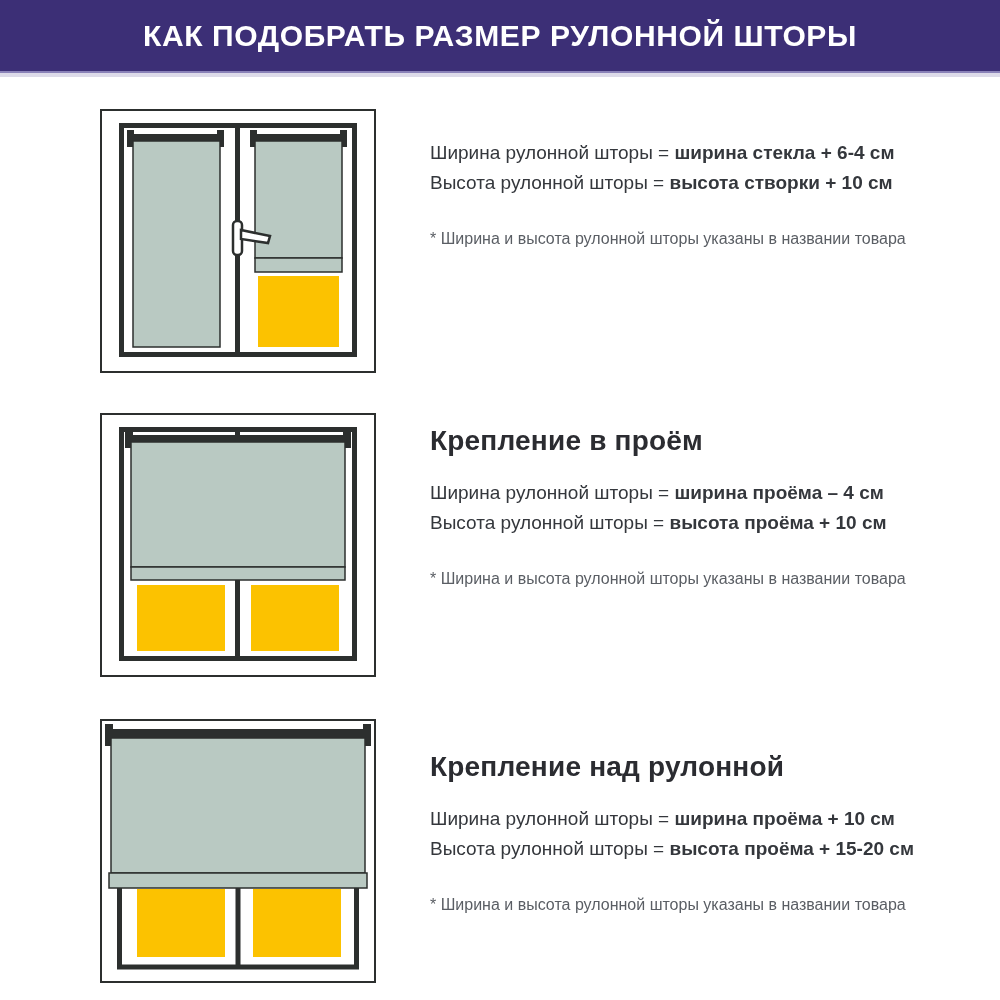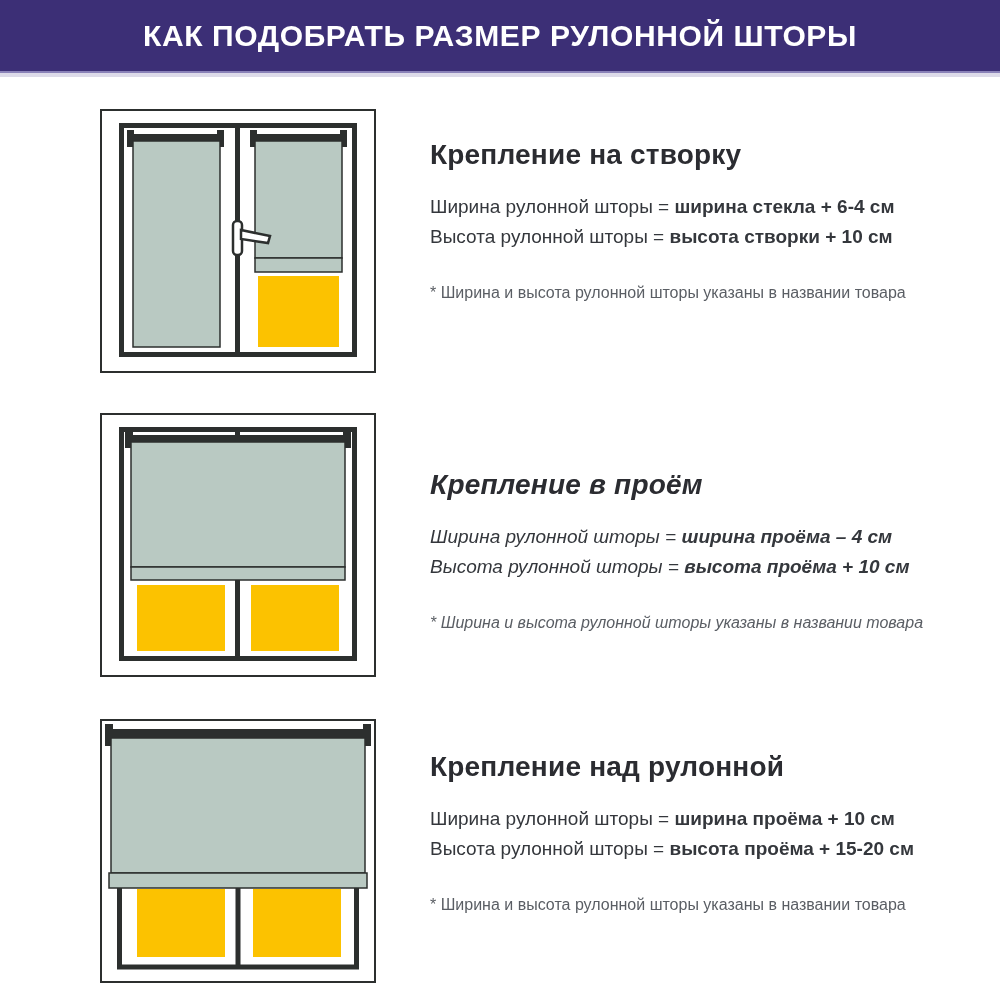--- a/index.html
+++ b/index.html
@@ -30,21 +30,21 @@
 
   .thin  {fill:#ffffff; stroke:var(--frame,#2c2f2e); stroke-width:2;}
   .thick {fill:#ffffff; stroke:var(--frame,#2c2f2e); stroke-width:5;}
   .mullion{stroke:var(--frame,#2c2f2e); stroke-width:5;}
   .bar   {fill:var(--frame,#2c2f2e);}
   .blind {fill:var(--blind,#b9c9c2); stroke:var(--frame,#2c2f2e); stroke-width:1.5;}
   .glass {fill:var(--glass,#fcc200);}
   .handle{fill:#ffffff; stroke:var(--frame,#2c2f2e); stroke-width:2.5;}
 
   .info{position:absolute; left:430px; width:480px;}
-  #info-1{top:138px;} #info-2{top:468px;font-style:italic;} #info-3{top:750px;}
+  #info-1{top:138px;} #info-2{top:424px;} #info-3{top:750px;}
   .info h2{
     margin:0 0 20px 0; font-size:28px; line-height:34px; font-weight:800;
     color:var(--title_text,#2b2c31); letter-spacing:.2px;
   }
   .formula{
     margin:0; font-size:19px; line-height:30px; color:var(--body_text,#34373c);
     font-weight:400; white-space:nowrap;
   }
   .formula .fvalue{font-weight:700;}
   .note{
@@ -110,21 +110,20 @@
 
       <rect class="bar" x="5" y="5" width="8" height="22"></rect>
       <rect class="bar" x="263" y="5" width="8" height="22"></rect>
       <rect class="bar" x="8" y="10" width="260" height="9"></rect>
       <rect class="blind" x="11" y="19" width="254" height="135"></rect>
       <rect class="blind" x="9" y="154" width="258" height="15"></rect>
     </svg>
   </div>
 
   <div class="info" id="info-1">
-    <h2>Крепление на створку</h2>
     <p class="formula"><span class="flabel">Ширина рулонной шторы =</span> <span class="fvalue">ширина стекла + 6-4 см</span></p>
     <p class="formula"><span class="flabel">Высота рулонной шторы =</span> <span class="fvalue">высота створки + 10 см</span></p>
     <p class="note">* Ширина и высота рулонной шторы указаны в названии товара</p>
   </div>
 
   <div class="info" id="info-2">
     <h2>Крепление в проём</h2>
     <p class="formula"><span class="flabel">Ширина рулонной шторы =</span> <span class="fvalue">ширина проёма – 4 см</span></p>
     <p class="formula"><span class="flabel">Высота рулонной шторы =</span> <span class="fvalue">высота проёма + 10 см</span></p>
     <p class="note">* Ширина и высота рулонной шторы указаны в названии товара</p>

